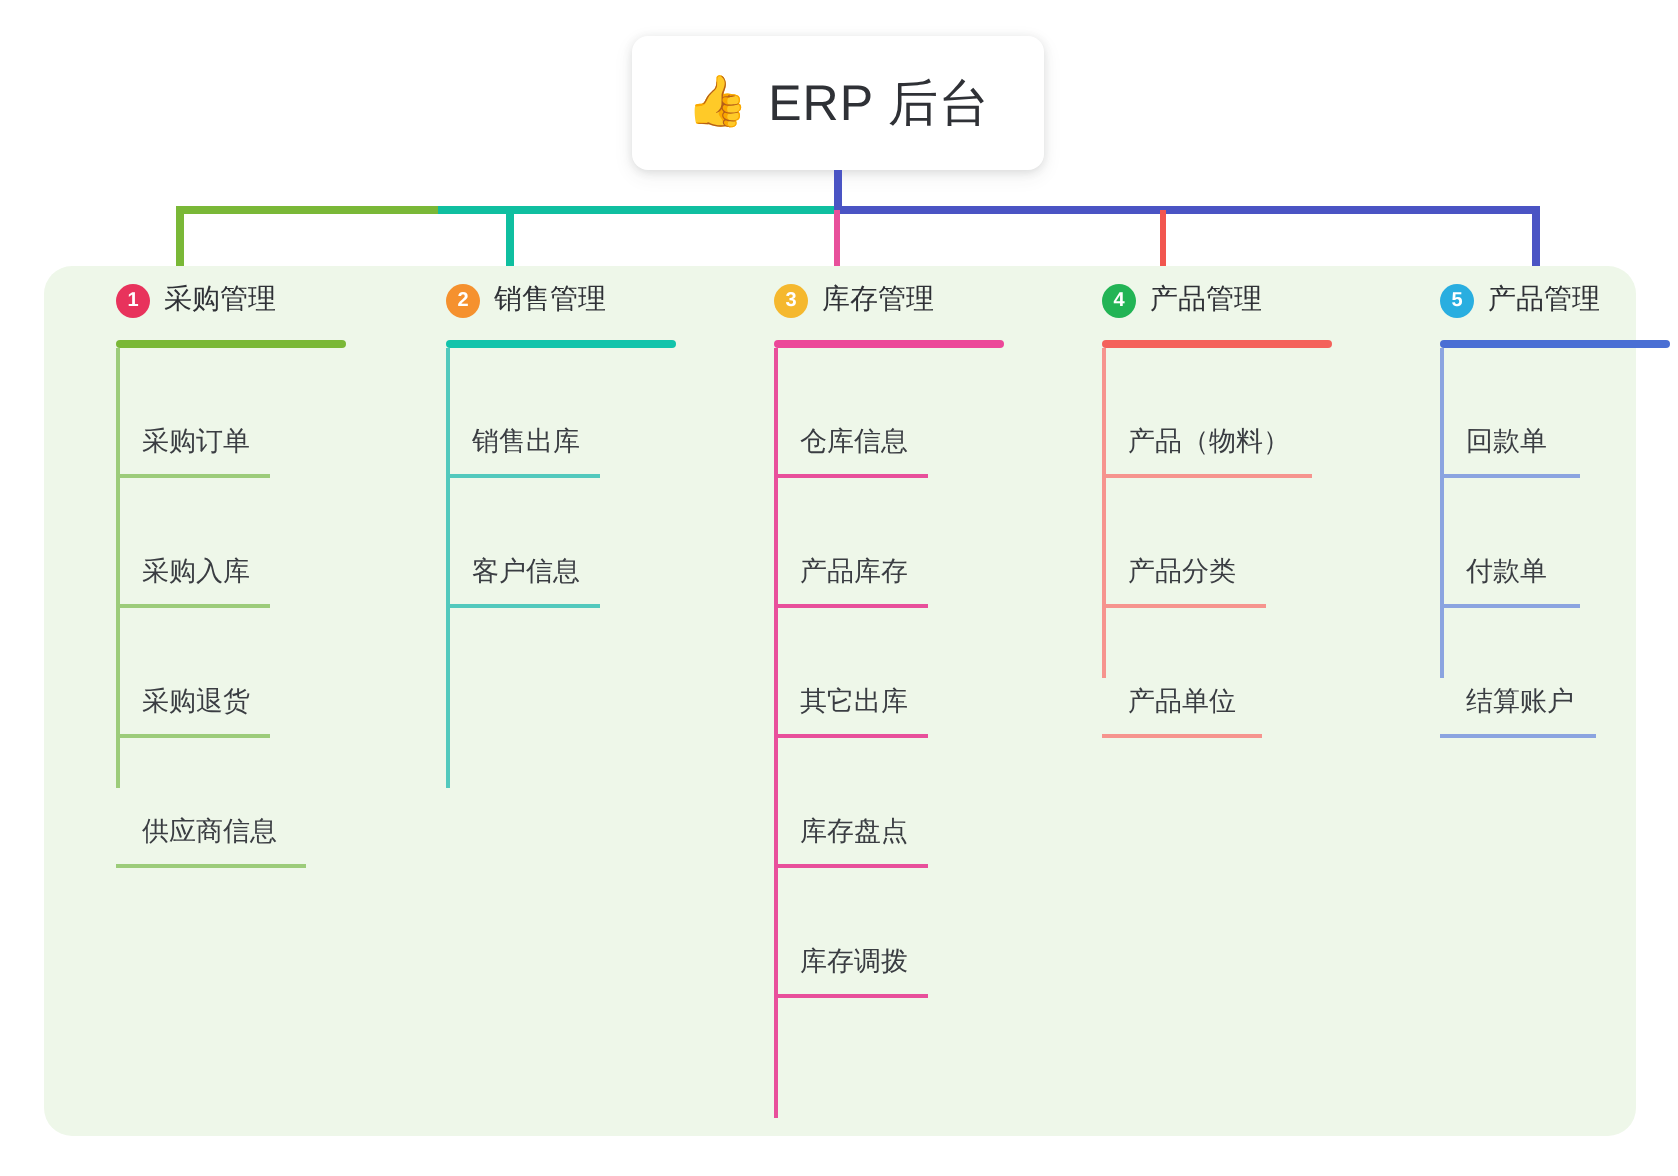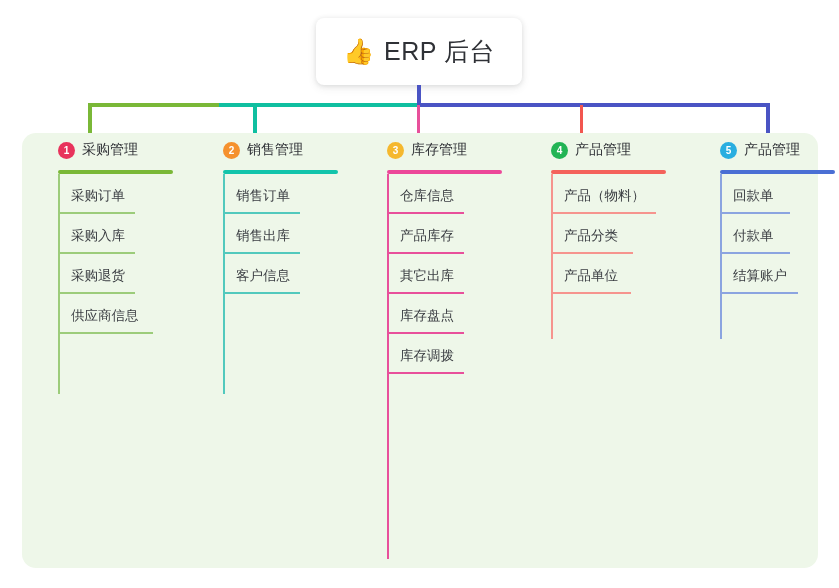--- a/index.html
+++ b/index.html
@@ -141,21 +141,21 @@
     padding-top: 0;
   }
   .spine {
     position: absolute;
     left: 18px;
     top: 0;
     width: 2px;
   }
   .leaf {
     position: relative;
-    height: 40px;
+    height: 65px;
   }
   .leaf-label {
     position: absolute;
     left: 31px;
     bottom: 9px;
     font-size: 13.5px;
     color: #3a3d42;
     white-space: nowrap;
   }
   .leaf-rule {
@@ -214,24 +214,20 @@
       </div>
       <div class="column" style="left: 183px;">
         <div class="col-header">
           <span class="badge" style="background: rgb(245, 145, 46);">2</span>
           <span class="col-title">销售管理</span>
         </div>
         <div class="col-rule" style="background: rgb(18, 196, 171); width: 115px; margin-left: 18px;"></div>
         <div class="leaves">
           <div class="spine" style="background: rgb(82, 201, 189); height: 220px;"></div>
           <div class="leaf">
-            <span class="leaf-label">销售订单</span>
-            <div class="leaf-rule" style="background: rgb(82, 201, 189); width: 77px;"></div>
-          </div>
-          <div class="leaf">
             <span class="leaf-label">销售出库</span>
             <div class="leaf-rule" style="background: rgb(82, 201, 189); width: 77px;"></div>
           </div>
           <div class="leaf">
             <span class="leaf-label">客户信息</span>
             <div class="leaf-rule" style="background: rgb(82, 201, 189); width: 77px;"></div>
           </div>
         </div>
       </div>
       <div class="column" style="left: 347px;">

